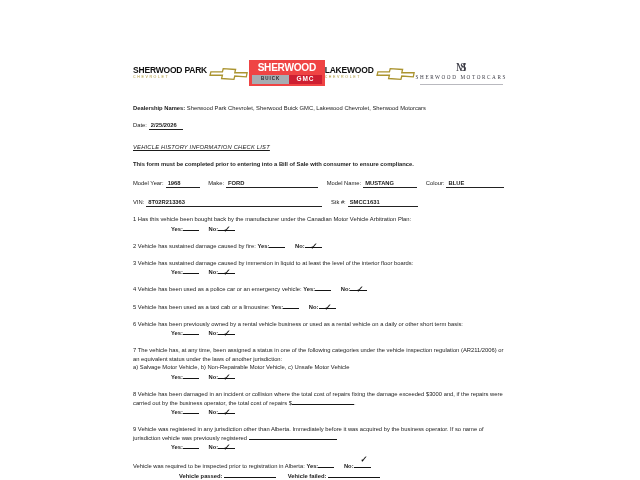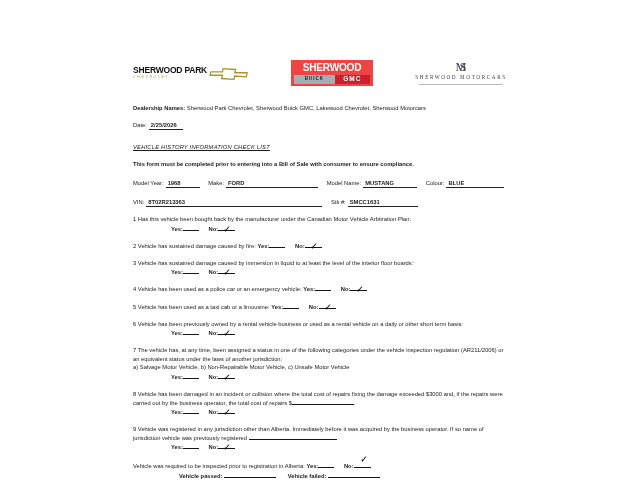--- a/index.html
+++ b/index.html
@@ -74,20 +74,29 @@
     </div>
 
     <div class="logo-sb">
       <div class="sb-name">SHERWOOD</div>
       <div class="sb-row">
         <div class="sb-buick">BUICK</div>
         <div class="sb-gmc">GMC</div>
       </div>
     </div>
 
+    <div class="logo-chev">
+      <div>
+        <div class="chev-name">LAKEWOOD</div>
+        <div class="chev-sub">CHEVROLET</div>
+      </div>
+      <svg class="bowtie" width="40" height="14" viewBox="0 0 48 17">
+        <polygon points="2,6 16,6 17,2 32,3 31,7 46,7 45,12 31,11 30,15 15,14 16,10 1,10" fill="none" stroke="#ab9430" stroke-width="1.6"></polygon>
+      </svg>
+    </div>
 
     <div class="logo-mc">
       <div class="mc-monogram"><span class="m">M</span><span class="s">S</span></div>
       <div class="mc-name">SHERWOOD MOTORCARS</div>
       <div class="mc-rule"></div>
     </div>
   </div>
 
   <div class="line">
     <b>Dealership Names:</b>

